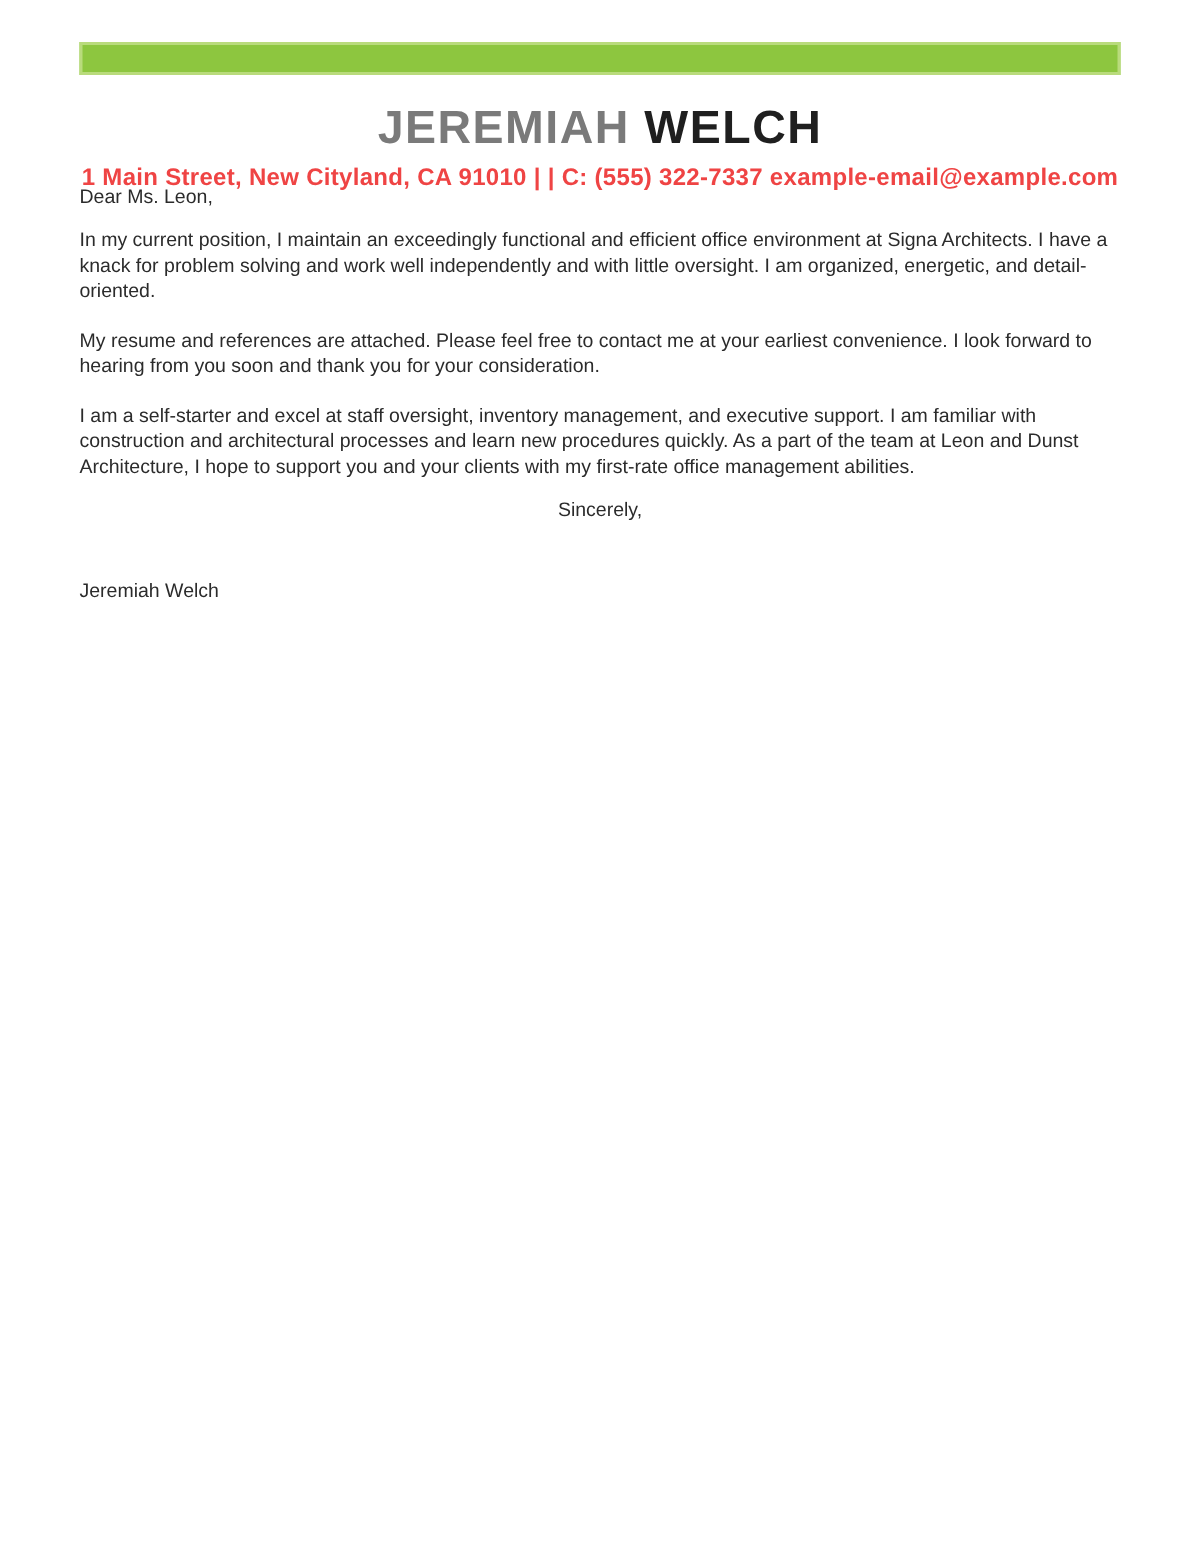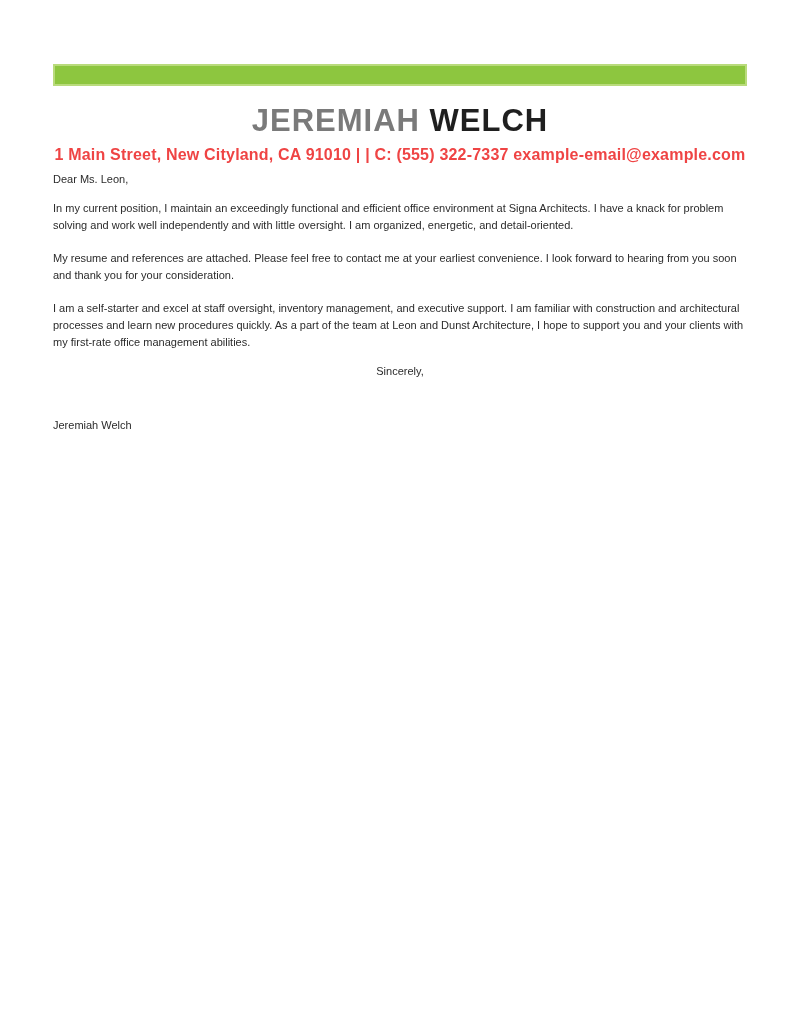--- a/index.html
+++ b/index.html
@@ -5,21 +5,20 @@
   * { margin: 0; padding: 0; box-sizing: border-box; }
   html, body { background: #ffffff; }
   body { font-family: "Liberation Sans", sans-serif; }
 
   .page {
     position: relative;
     width: 800px;
     height: 931px;
     background: #ffffff;
     overflow: hidden;
-    margin-top: 36px;
   }
 
   .accent-bar {
     position: absolute;
     left: 53px;
     top: 28px;
     width: 694px;
     height: 22px;
     border: 2px solid #b9db7c;
   }
@@ -45,24 +44,24 @@
   .contact {
     margin-top: 6px;
     font-size: 16px;
     font-weight: 600;
     color: #ef4444;
     letter-spacing: 0.2px;
   }
 
   .letter {
     position: absolute;
-    top: 135px;
+    top: 122px;
     left: 53px;
     width: 694px;
-    font-size: 11px;
+    font-size: 13px;
     line-height: 17px;
     color: #2b2b2b;
   }
 
   .letter p.greeting   { margin-bottom: 12px; }
   .letter p.body-para  { margin-bottom: 16px; }
   .letter p.closing    { margin-top: -4px; margin-bottom: 37px; text-align: center; }
   .letter p.signature  { margin-top: 0; }
 </style>
 </head>

